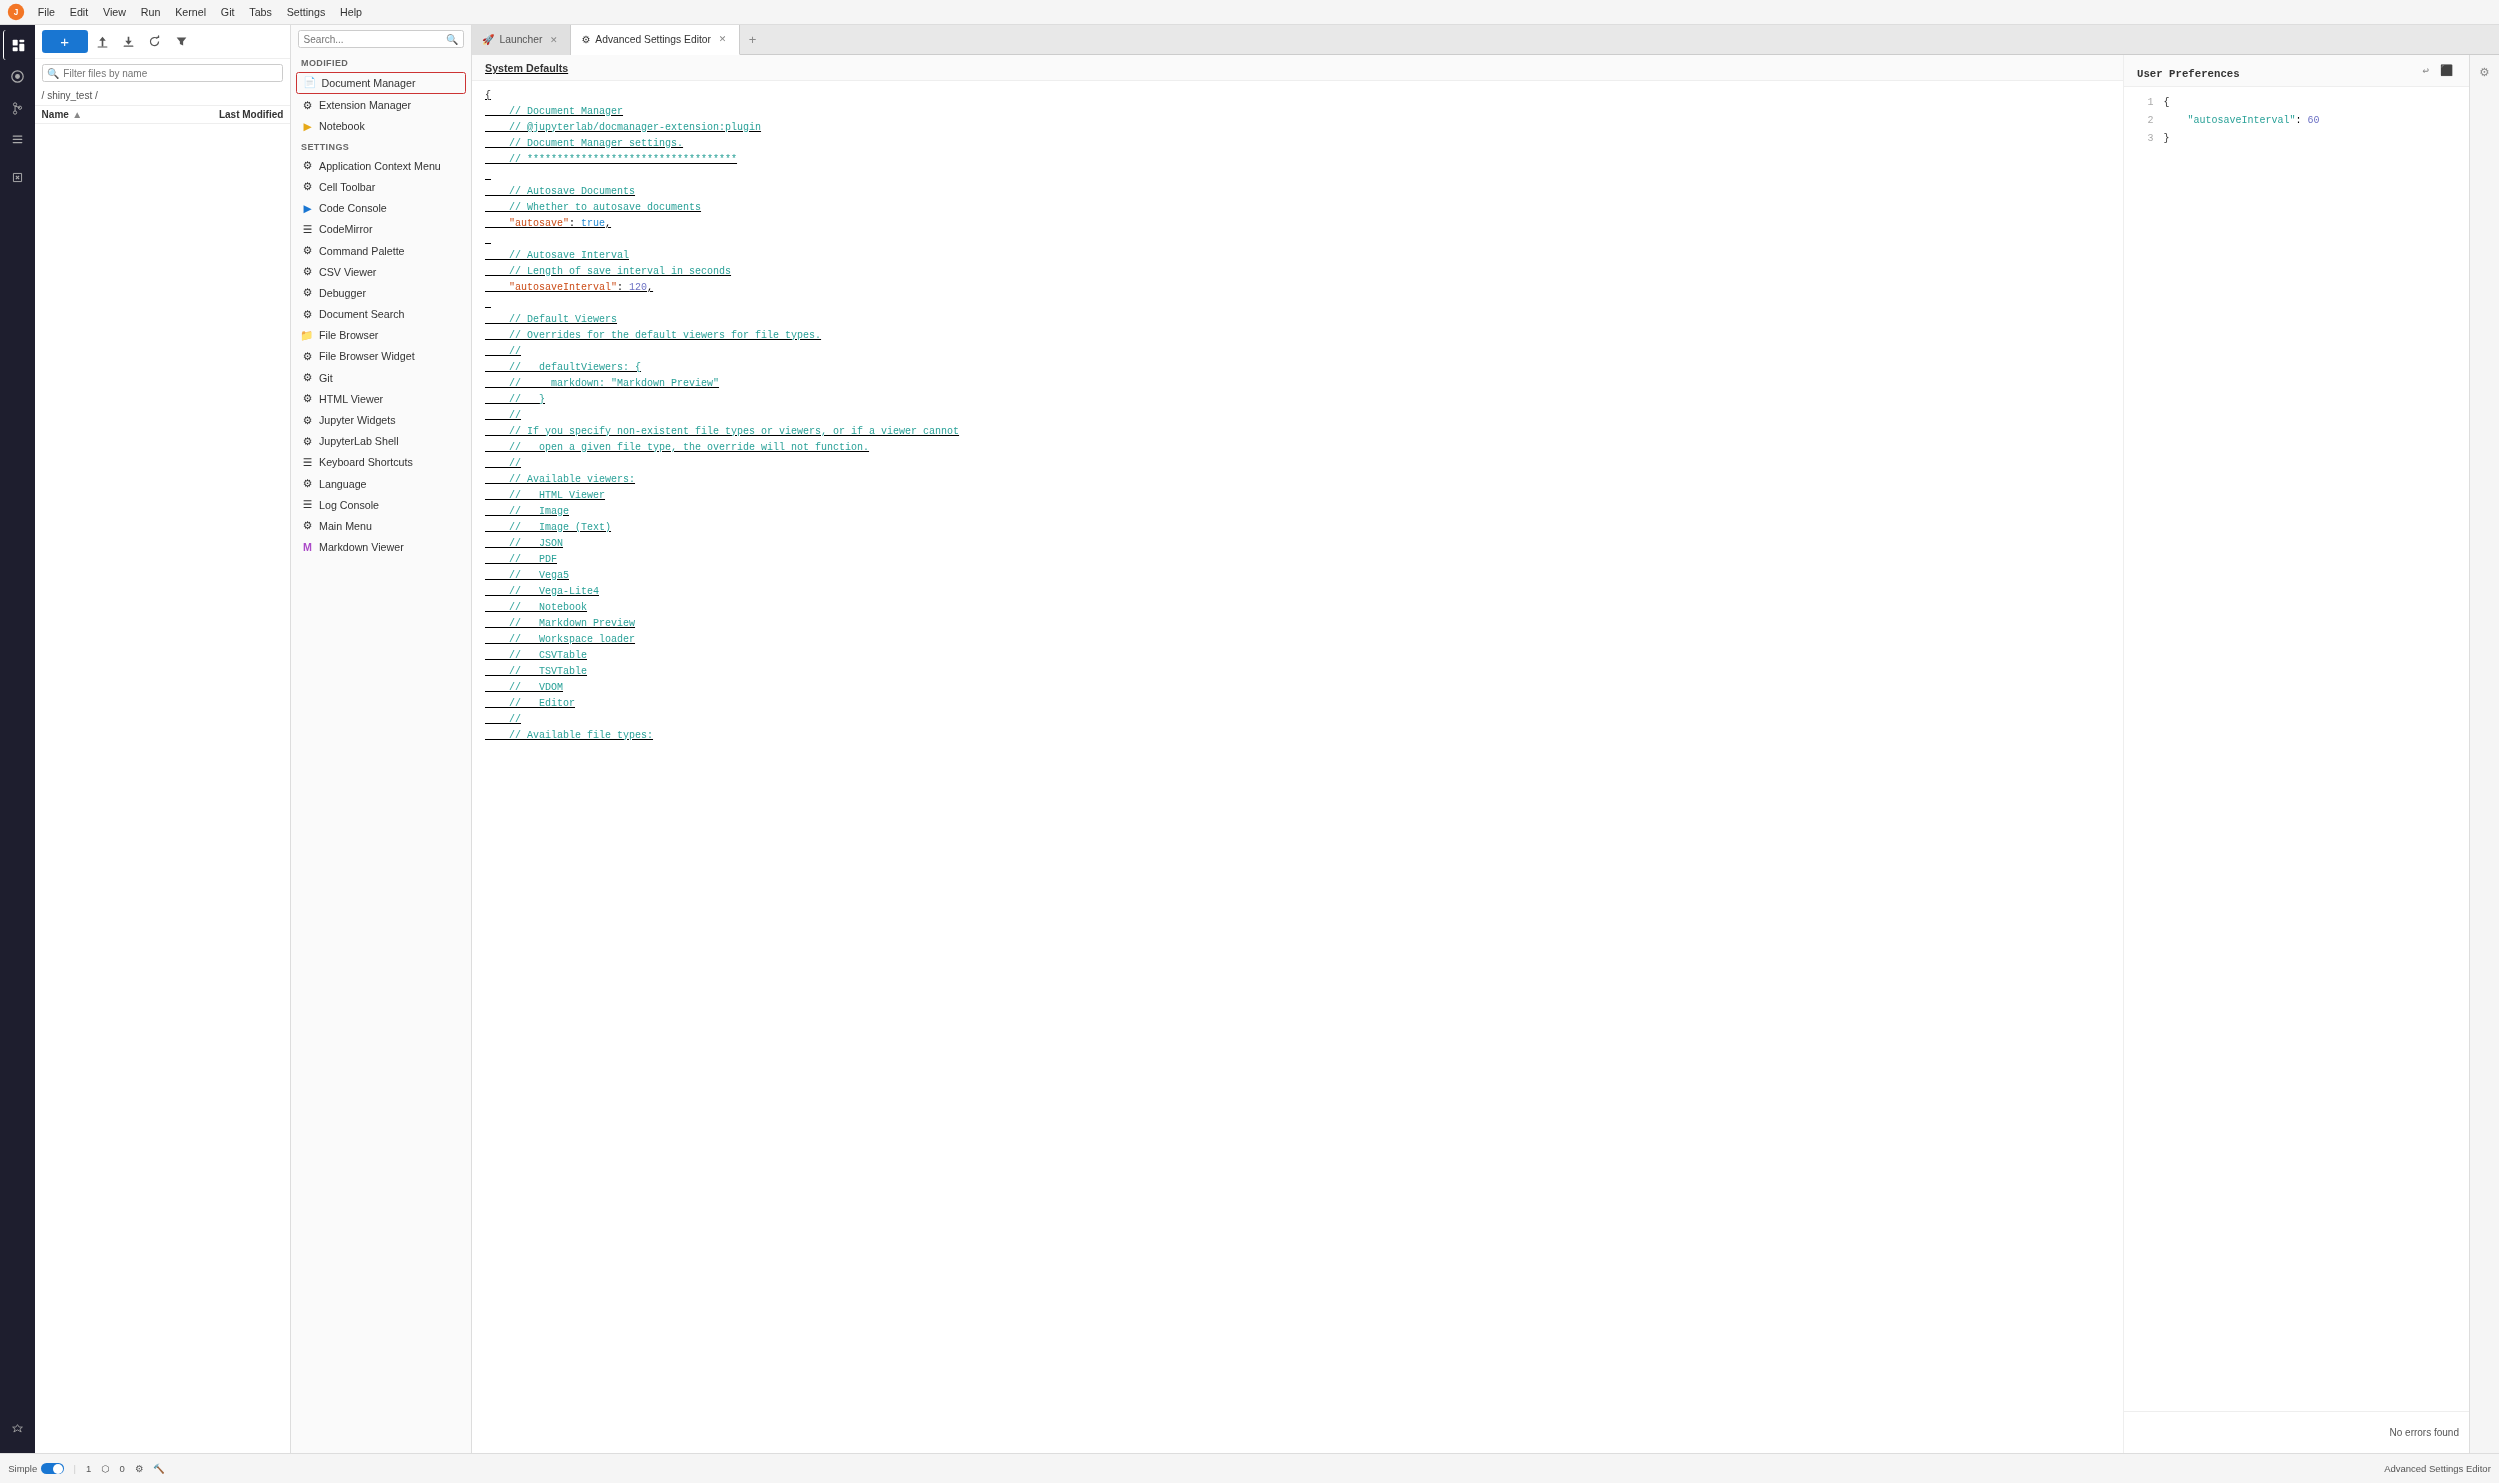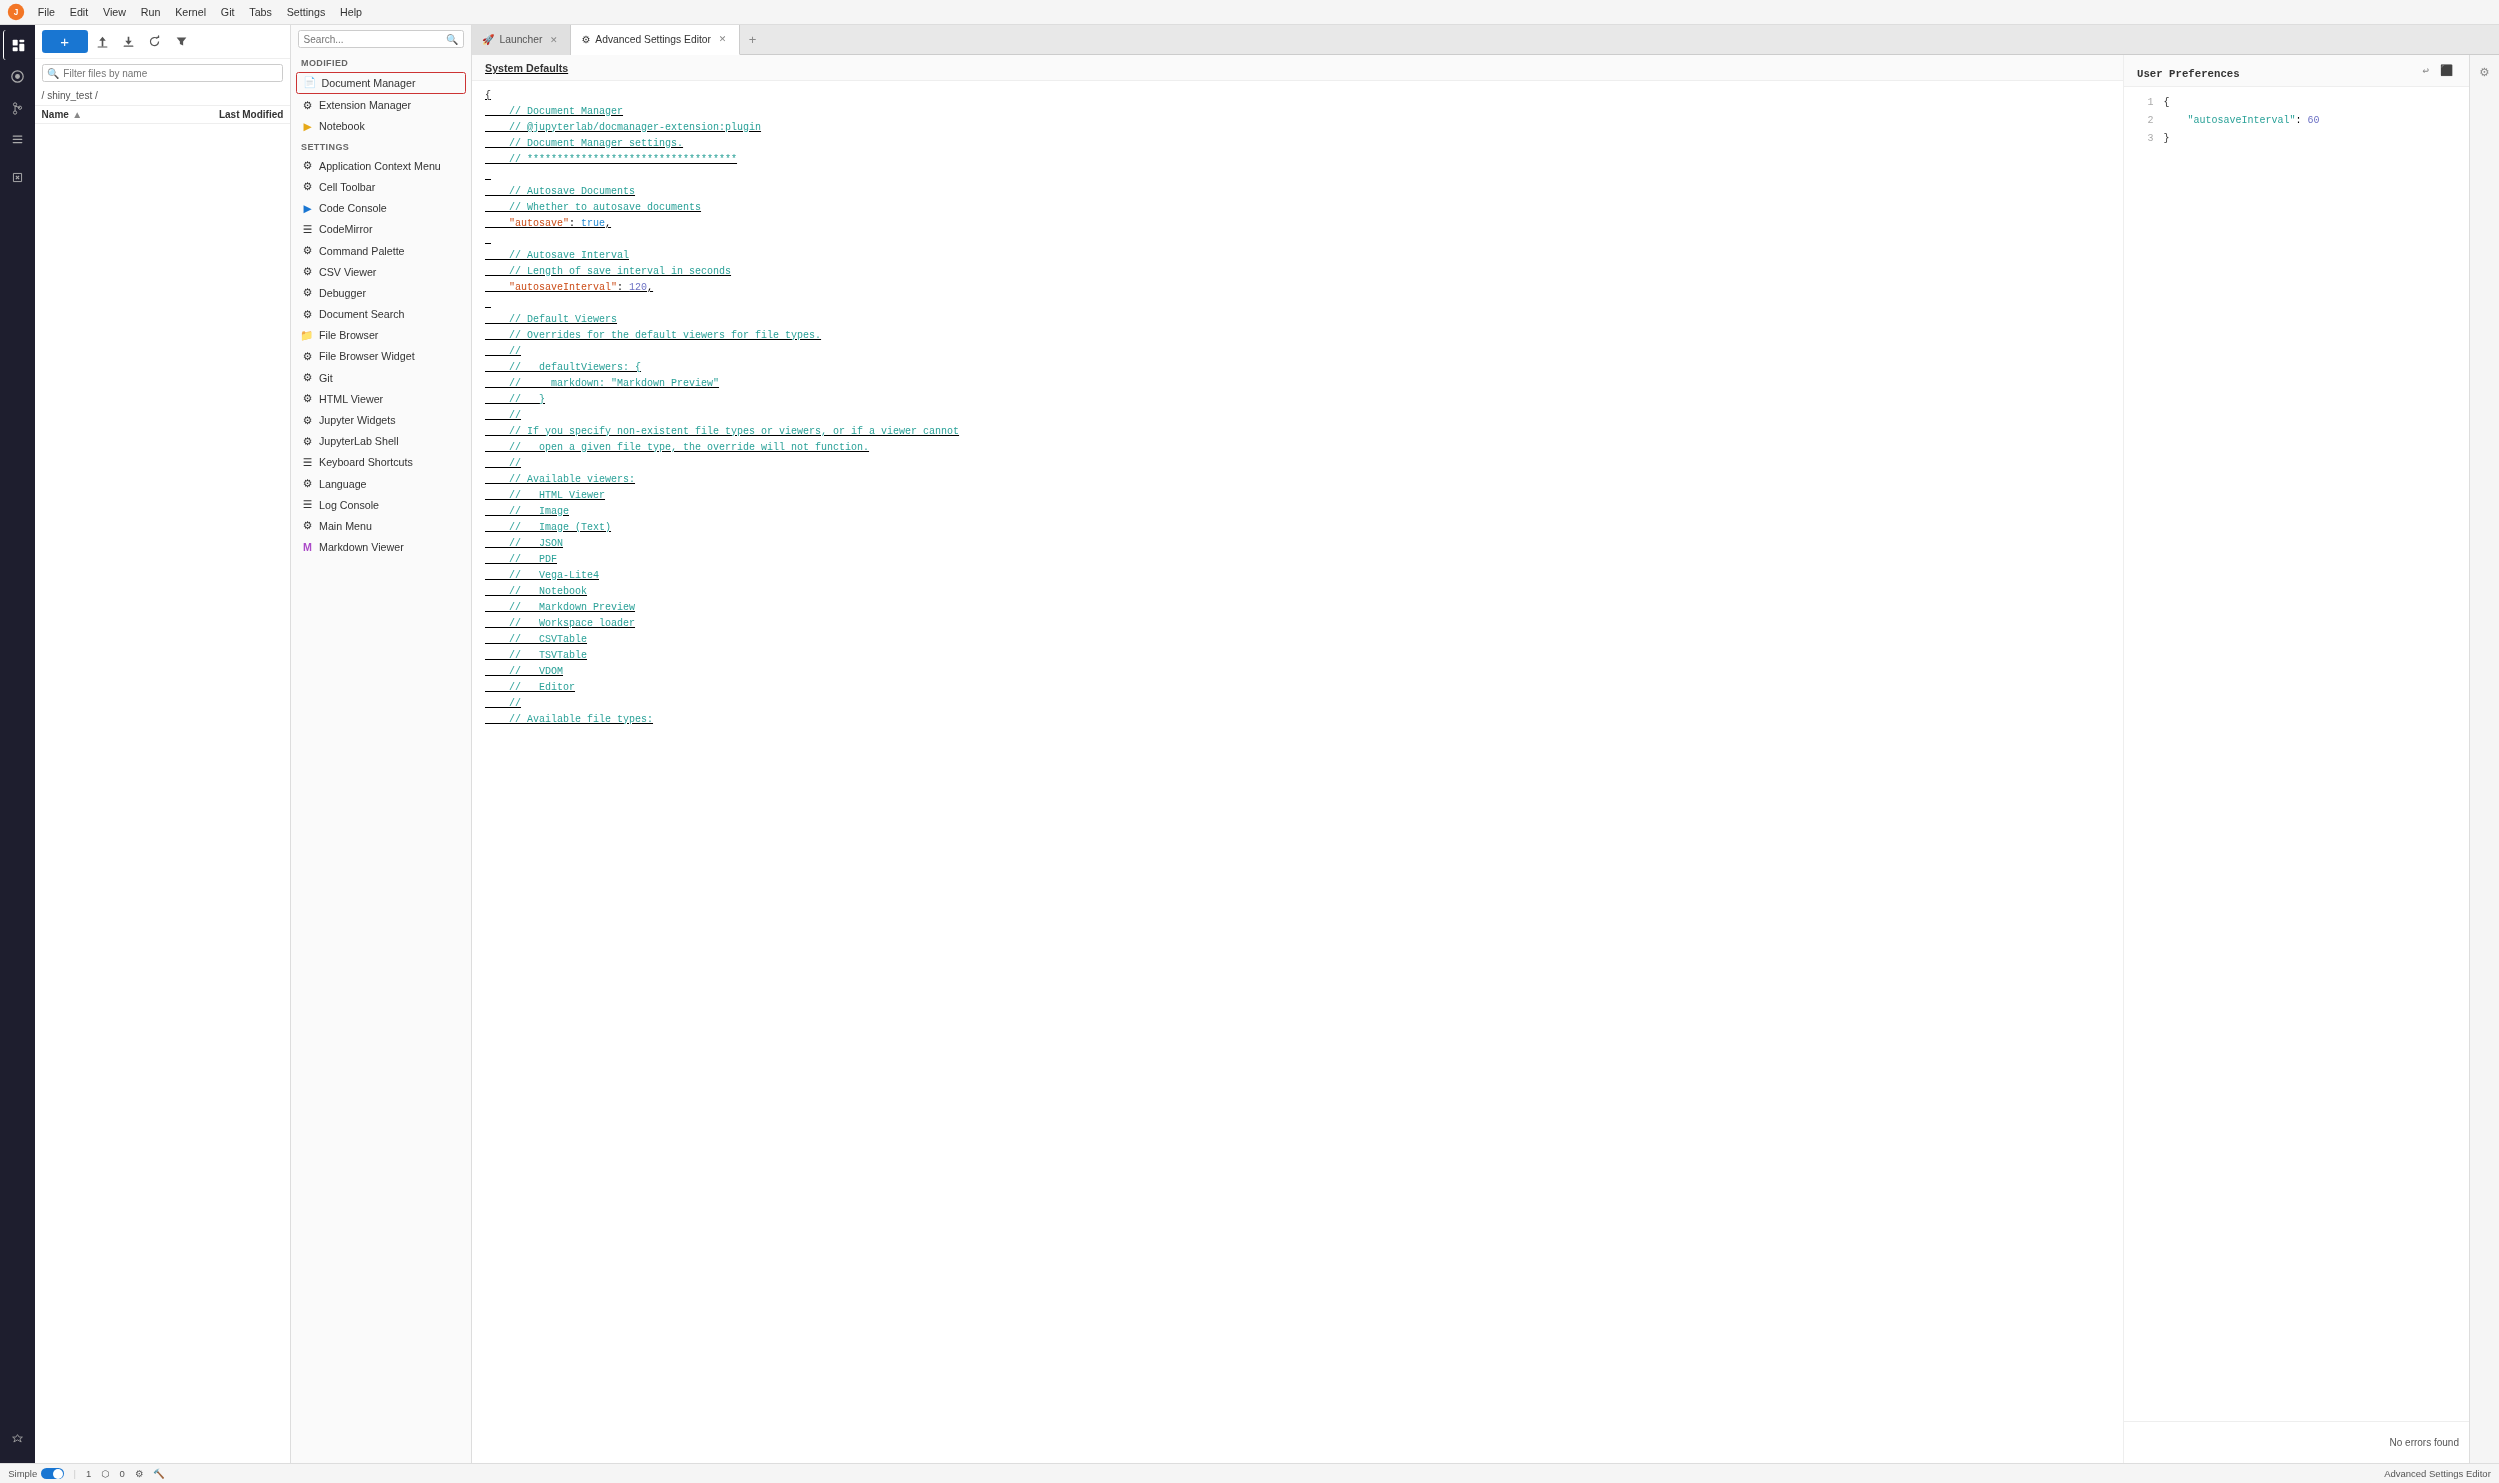--- a/index.html
+++ b/index.html
@@ -68,21 +68,21 @@
     .user-pref-actions { display: flex; gap: 3.3px; }
     .pref-action-btn { width: 18px; height: 18px; display: flex; align-items: center; justify-content: center; cursor: pointer; color: #888; font-size: 10.7px; }
     .user-pref-code { font-family: 'Courier New', Courier, monospace; font-size: 10px; padding: 6.6px 13px; line-height: 1.8; }
     .line-num { color: #aaa; margin-right: 10px; user-select: none; min-width: 16.5px; display: inline-block; text-align: right; }
 
     
     .right-icon-bar { width: 30px; background: #f5f5f5; border-left: 0.8px solid #ddd; display: flex; flex-direction: column; align-items: center; padding: 5px 0; gap: 1.6px; flex-shrink: 0; }
     .right-icon-btn { width: 23px; height: 23px; display: flex; align-items: center; justify-content: center; cursor: pointer; border-radius: 2.5px; color: #888; font-size: 11.5px; }
 
     
-    .statusbar { height: 20px; background: #f5f5f5; border-top: 0.8px solid #ddd; display: flex; align-items: center; padding: 0 8.2px; font-size: 9.5px; color: #555; gap: 10px; flex-shrink: 0; }
+    .statusbar { height: 30px; background: #f5f5f5; border-top: 0.8px solid #ddd; display: flex; align-items: center; padding: 0 8.2px; font-size: 9.5px; color: #555; gap: 10px; flex-shrink: 0; }
     .statusbar-right { margin-left: auto; }
     .toggle-switch { display: inline-flex; align-items: center; gap: 3.3px; }
     .toggle-track { width: 23px; height: 11.5px; background: #1976d2; border-radius: 5.8px; position: relative; cursor: pointer; }
     .toggle-thumb { width: 10px; height: 10px; background: #fff; border-radius: 50%; position: absolute; top: 0.8px; right: 0.8px; }
 
     
     ::-webkit-scrollbar { width: 5px; }
     ::-webkit-scrollbar-track { background: #f5f5f5; }
     ::-webkit-scrollbar-thumb { background: #ccc; border-radius: 2.5px; }
 
@@ -346,20 +346,21 @@
               <div class="code-line"><span class="c-comment">    //</span></div>
               <div class="code-line"><span class="c-comment">    // If you specify non-existent file types or viewers, or if a viewer cannot</span></div>
               <div class="code-line"><span class="c-comment">    //   open a given file type, the override will not function.</span></div>
               <div class="code-line"><span class="c-comment">    //</span></div>
               <div class="code-line"><span class="c-comment">    // Available viewers:</span></div>
               <div class="code-line"><span class="c-comment">    //   HTML Viewer</span></div>
               <div class="code-line"><span class="c-comment">    //   Image</span></div>
               <div class="code-line"><span class="c-comment">    //   Image (Text)</span></div>
               <div class="code-line"><span class="c-comment">    //   JSON</span></div>
               <div class="code-line"><span class="c-comment">    //   PDF</span></div>
+              <div class="code-line"><span class="c-comment">    //   Vega5</span></div>
               <div class="code-line"><span class="c-comment">    //   Vega-Lite4</span></div>
               <div class="code-line"><span class="c-comment">    //   Notebook</span></div>
               <div class="code-line"><span class="c-comment">    //   Markdown Preview</span></div>
               <div class="code-line"><span class="c-comment">    //   Workspace loader</span></div>
               <div class="code-line"><span class="c-comment">    //   CSVTable</span></div>
               <div class="code-line"><span class="c-comment">    //   TSVTable</span></div>
               <div class="code-line"><span class="c-comment">    //   VDOM</span></div>
               <div class="code-line"><span class="c-comment">    //   Editor</span></div>
               <div class="code-line"><span class="c-comment">    //</span></div>
               <div class="code-line"><span class="c-comment">    // Available file types:</span></div>

